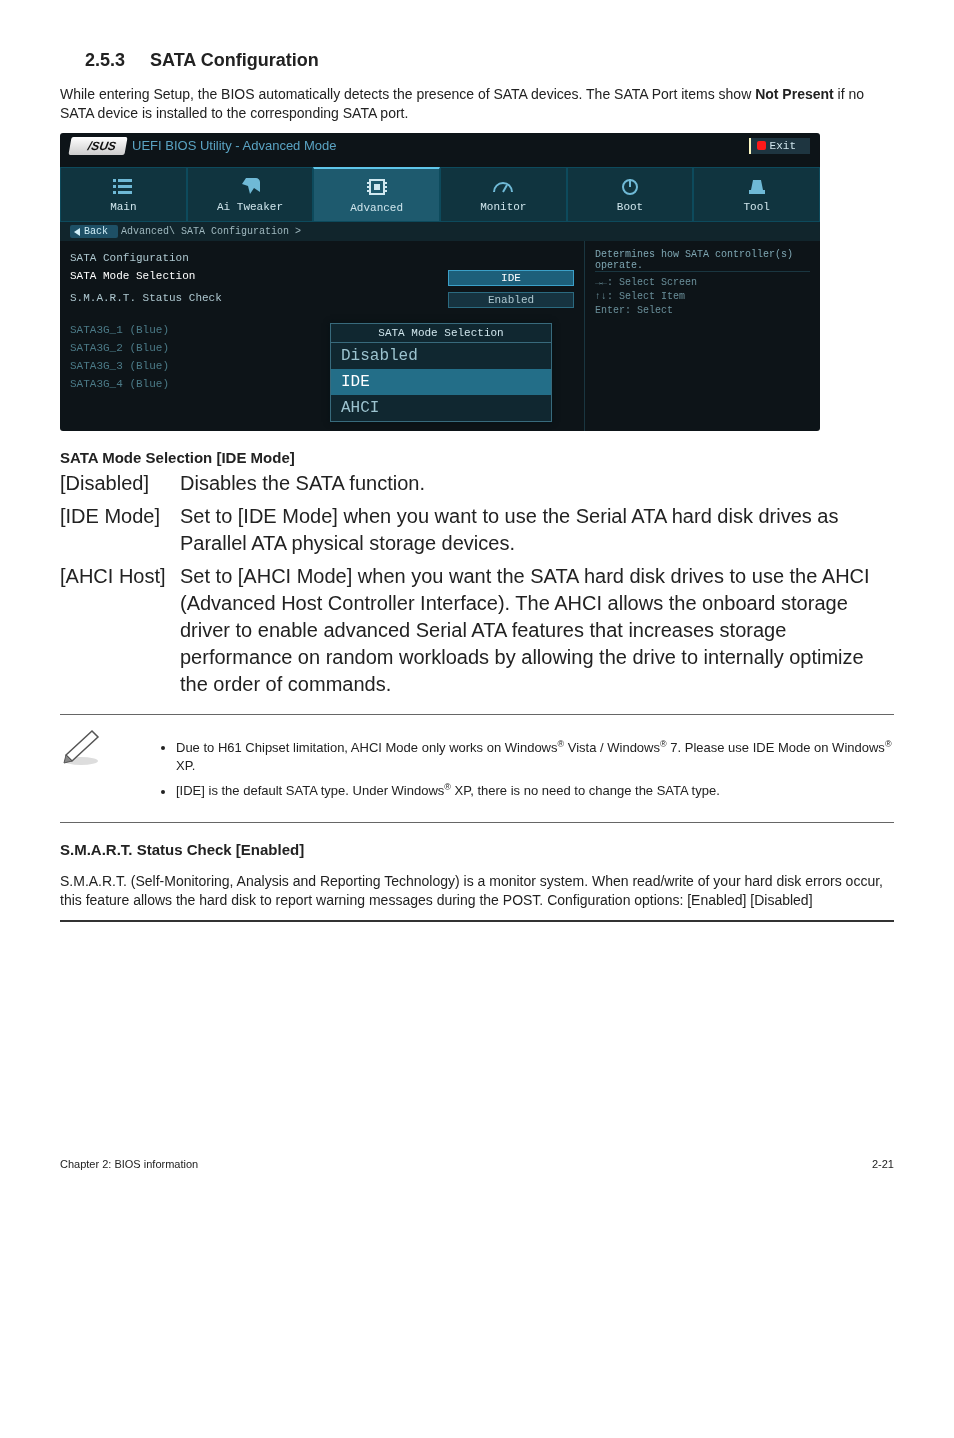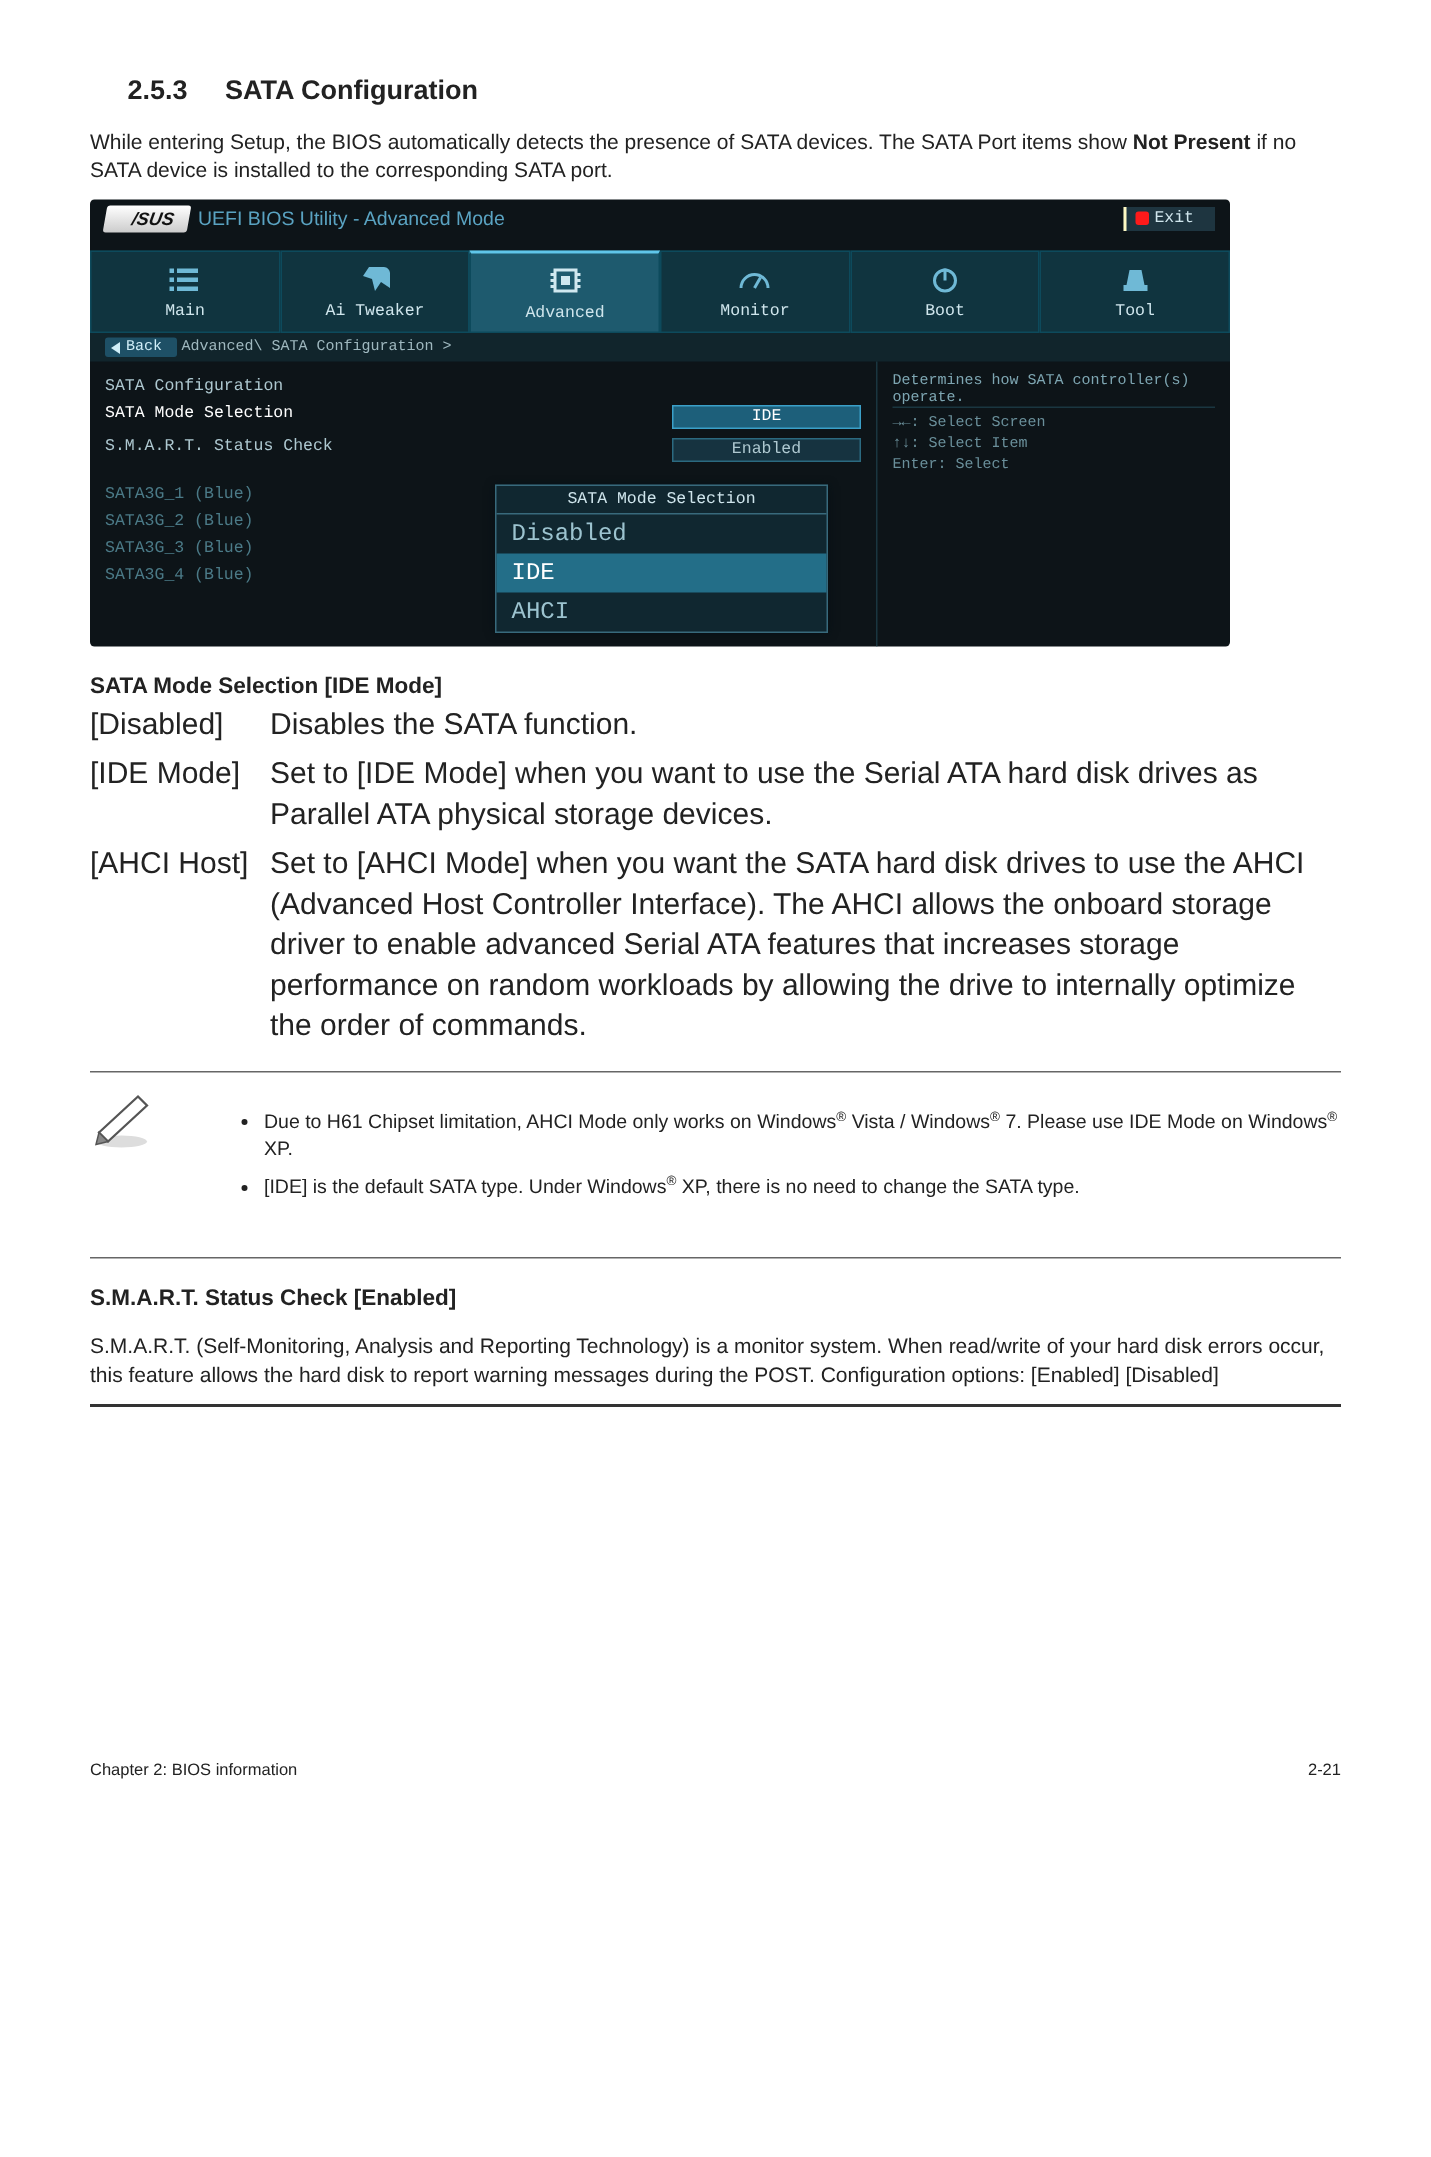--- a/index.html
+++ b/index.html
@@ -186,21 +186,21 @@
   }
 
   
   .h3 { font-size: 15px; font-weight: bold; margin-top: 18px; margin-bottom: 4px;}
   .opt-row { display: flex; font-size: 20px; line-height: 1.35; margin-bottom: 6px;}
   .opt-key { width: 120px; flex-shrink: 0;}
   .notes {
     border-top: 1px solid #666;
     border-bottom: 1px solid #666;
     margin-top: 16px;
-    padding: 10px 0 18px 0;
+    padding: 10px 0 2px 0;
     display: flex;
     gap: 18px;
     align-items: flex-start;
   }
   .note-icon {
     flex-shrink: 0;
   }
   .note-list {
     font-size: 13px;
     line-height: 1.4;

